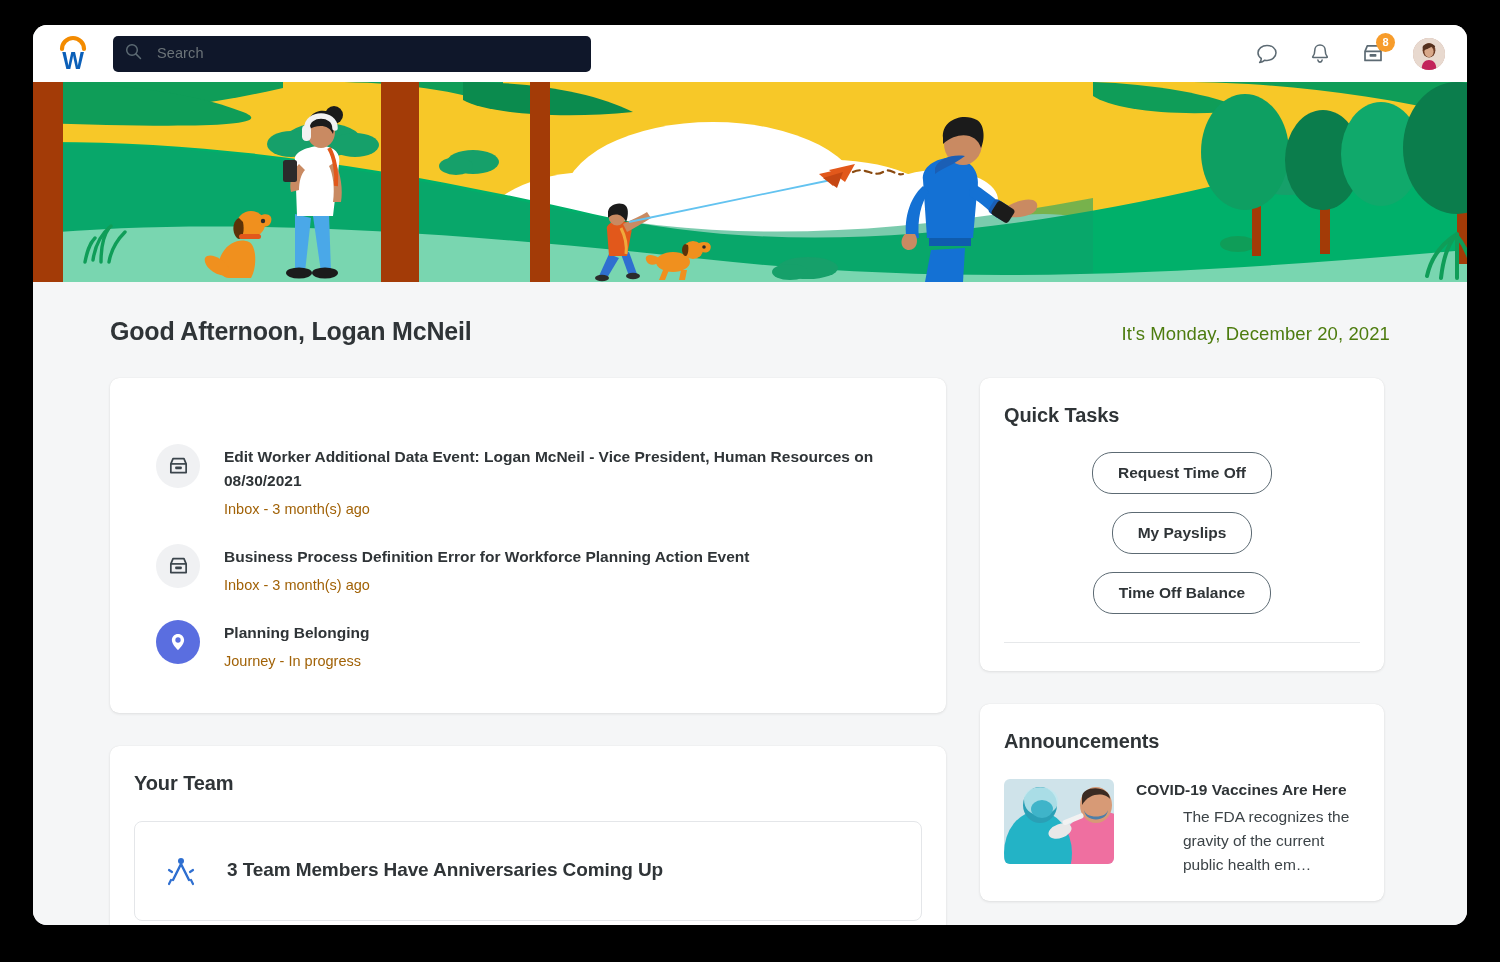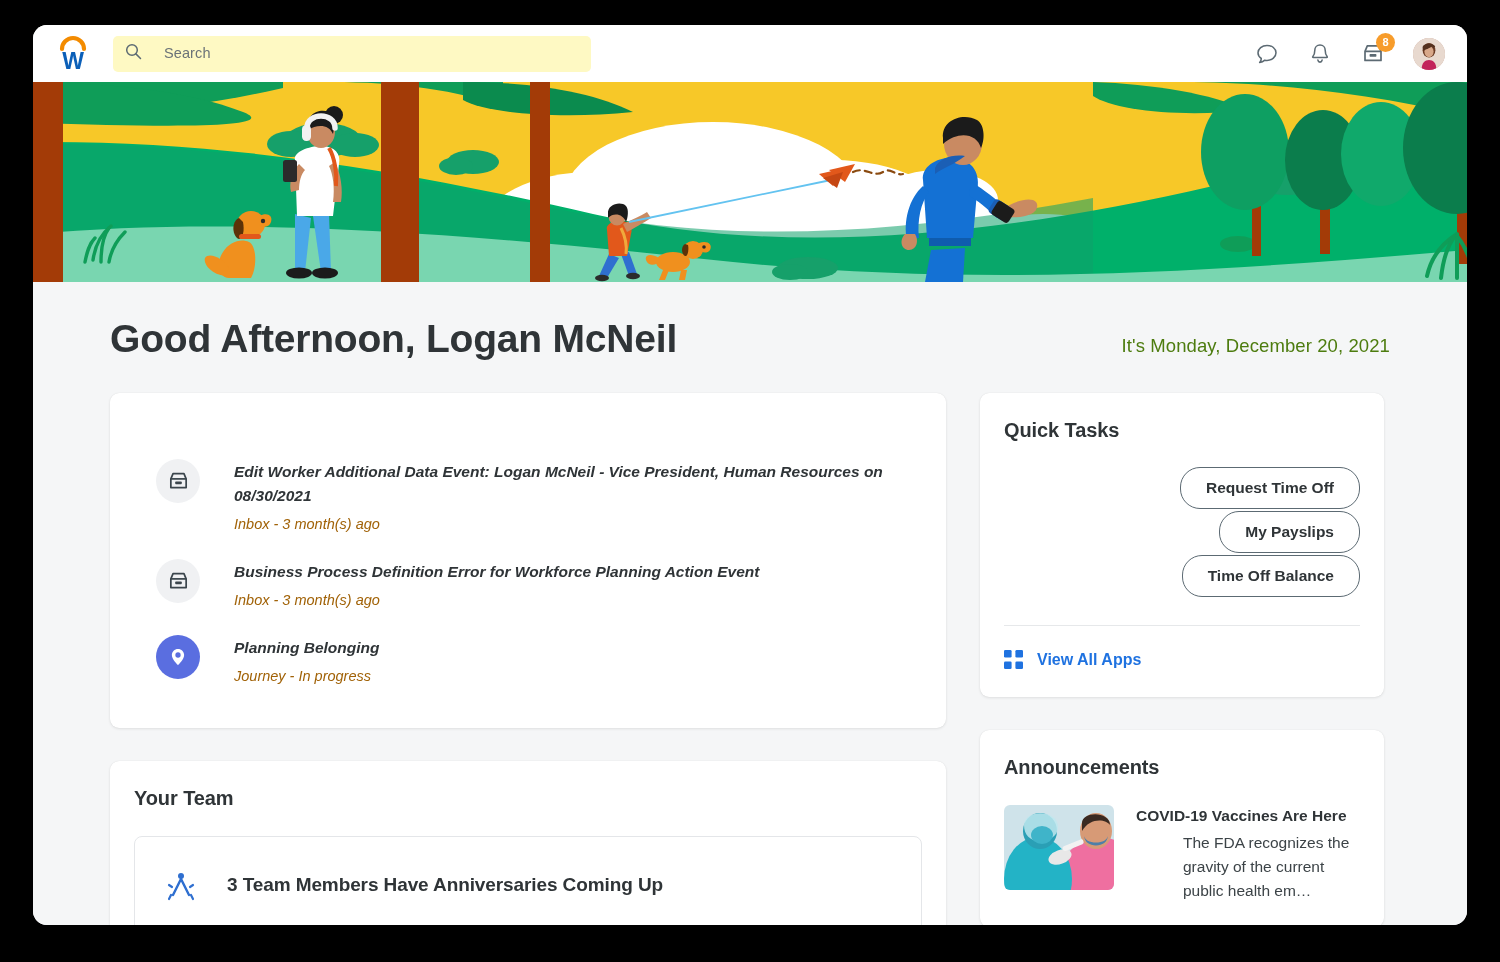--- a/index.html
+++ b/index.html
@@ -44,26 +44,26 @@
     width: 40px; height: 40px;
     position: relative;
     flex: 0 0 auto;
   }
   #logo-mark svg { display: block; }
 
   #search-box {
     margin-left: 20px;
     width: 478px;
     height: 36px;
-    background: #fef9c3;
+    background: #0f172a;
     border-radius: 5px;
     display: flex;
     align-items: center;
     padding: 0 12px;
-    gap: 22px;
+    gap: 15px;
     cursor: text;
   }
   #search-box .mag { flex: 0 0 auto; display:block; }
   #search-input-text {
     font-size: 14.5px;
     color: #6b7378;
     line-height: 1;
     letter-spacing: .1px;
   }
 
@@ -119,21 +119,21 @@
     background: #f5f6f7;
     height: 643px;
   }
 
   #greeting-row {
     display: flex;
     align-items: baseline;
     padding-top: 35px;
   }
   #greeting {
-    font-size: 39px;
+    font-size: 25px;
     font-weight: bold;
     color: #2f3437;
     letter-spacing: -.2px;
   }
   #today-date {
     margin-left: auto;
     font-size: 18.5px;
     color: #4d7c0f;
     letter-spacing: .1px;
   }
@@ -170,25 +170,24 @@
     font-size: 21px;
     line-height: 14px;
     letter-spacing: 1.6px;
     cursor: pointer;
     padding: 0 4px;
   }
 
   #awaiting-list { margin-top: 27px; }
   .action-item {
     display: flex;
-    gap: 34px;
+    gap: 24px;
     align-items: flex-start;
     padding: 13px 0 14px 22px;
     cursor: pointer;
-    font-style: italic;
   }
   .item-icon {
     flex: 0 0 auto;
     width: 44px; height: 44px;
     border-radius: 50%;
     display: flex; align-items: center; justify-content: center;
   }
   .item-icon.inbox { background: #f0f1f3; }
   .item-icon.journey { background: #5a6ee0; }
   .item-icon svg { display: block; }
@@ -225,22 +224,22 @@
     color: #2f3437;
     letter-spacing: -.1px;
   }
 
   
   #quick-tasks-card { padding: 26px 24px 28px 24px; }
   #quick-task-buttons {
     margin-top: 25px;
     display: flex;
     flex-direction: column;
-    align-items: flex-end;
-    gap: 2px;
+    align-items: center;
+    gap: 18px;
   }
   .pill-btn {
     border: 1px solid #5c6a73;
     border-radius: 20px;
     background: #ffffff;
     padding: 11px 25px;
     font-size: 15.5px;
     font-weight: bold;
     color: #2f3437;
     font-family: "Liberation Sans", sans-serif;
@@ -601,31 +600,20 @@
           <div class="card-title">Quick Tasks</div>
 
           <div id="quick-task-buttons">
             <button class="pill-btn">Request Time Off</button>
             <button class="pill-btn">My Payslips</button>
             <button class="pill-btn">Time Off Balance</button>
           </div>
 
           <div id="quick-divider"></div>
 
-          <div id="view-all-apps">
-            <span id="grid-icon">
-              <svg width="19" height="19" viewBox="0 0 19 19">
-                <rect x="0" y="0" width="7.6" height="7.6" rx="1.3" fill="#1f72e0"></rect>
-                <rect x="11.4" y="0" width="7.6" height="7.6" rx="1.3" fill="#1f72e0"></rect>
-                <rect x="0" y="11.4" width="7.6" height="7.6" rx="1.3" fill="#1f72e0"></rect>
-                <rect x="11.4" y="11.4" width="7.6" height="7.6" rx="1.3" fill="#1f72e0"></rect>
-              </svg>
-            </span>
-            <span id="view-all-apps-label">View All Apps</span>
-          </div>
         </div>
 
         <div class="card" id="announcements-card">
           <div class="card-title">Announcements</div>
 
           <div id="announcement-item">
             <div id="announcement-thumb">
               <svg width="110" height="85" viewBox="0 0 110 85">
                 <rect width="110" height="85" fill="#cfe3ea"></rect>
                 <ellipse cx="96" cy="78" rx="42" ry="46" fill="#ef6fa0"></ellipse>

